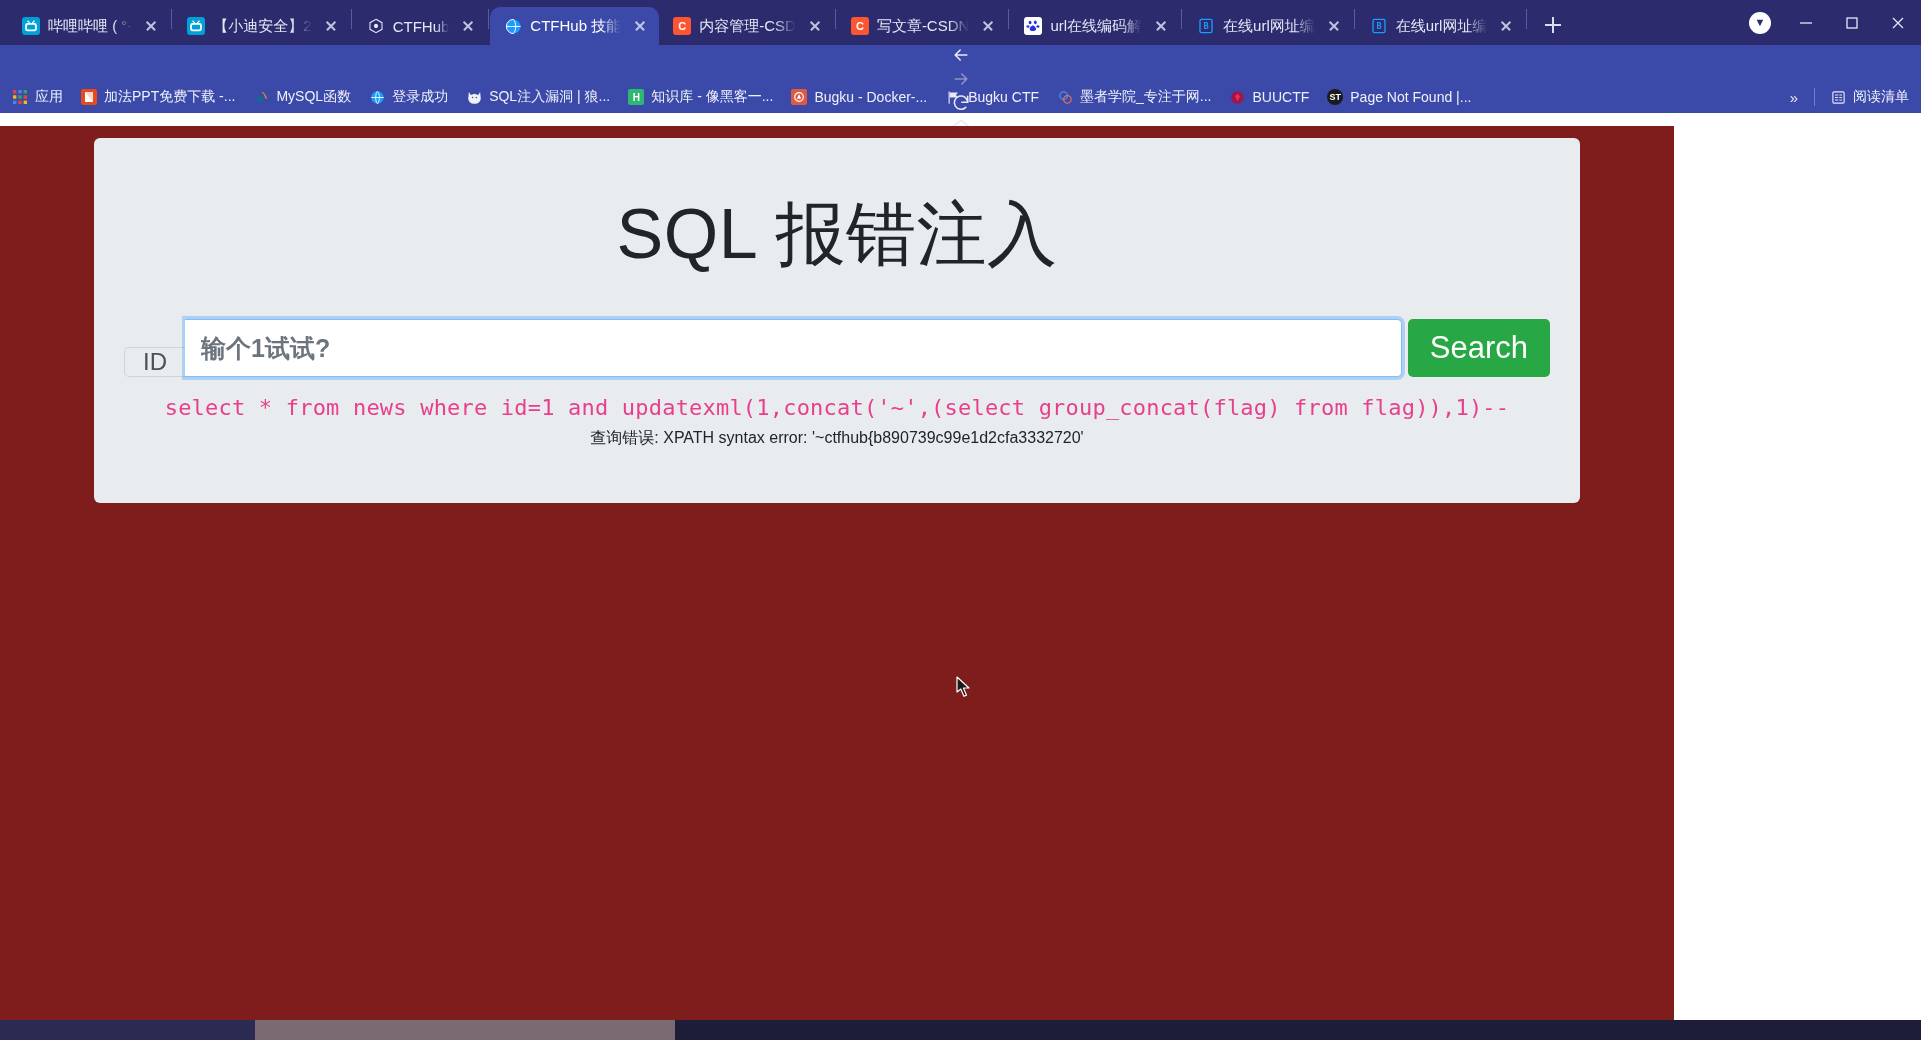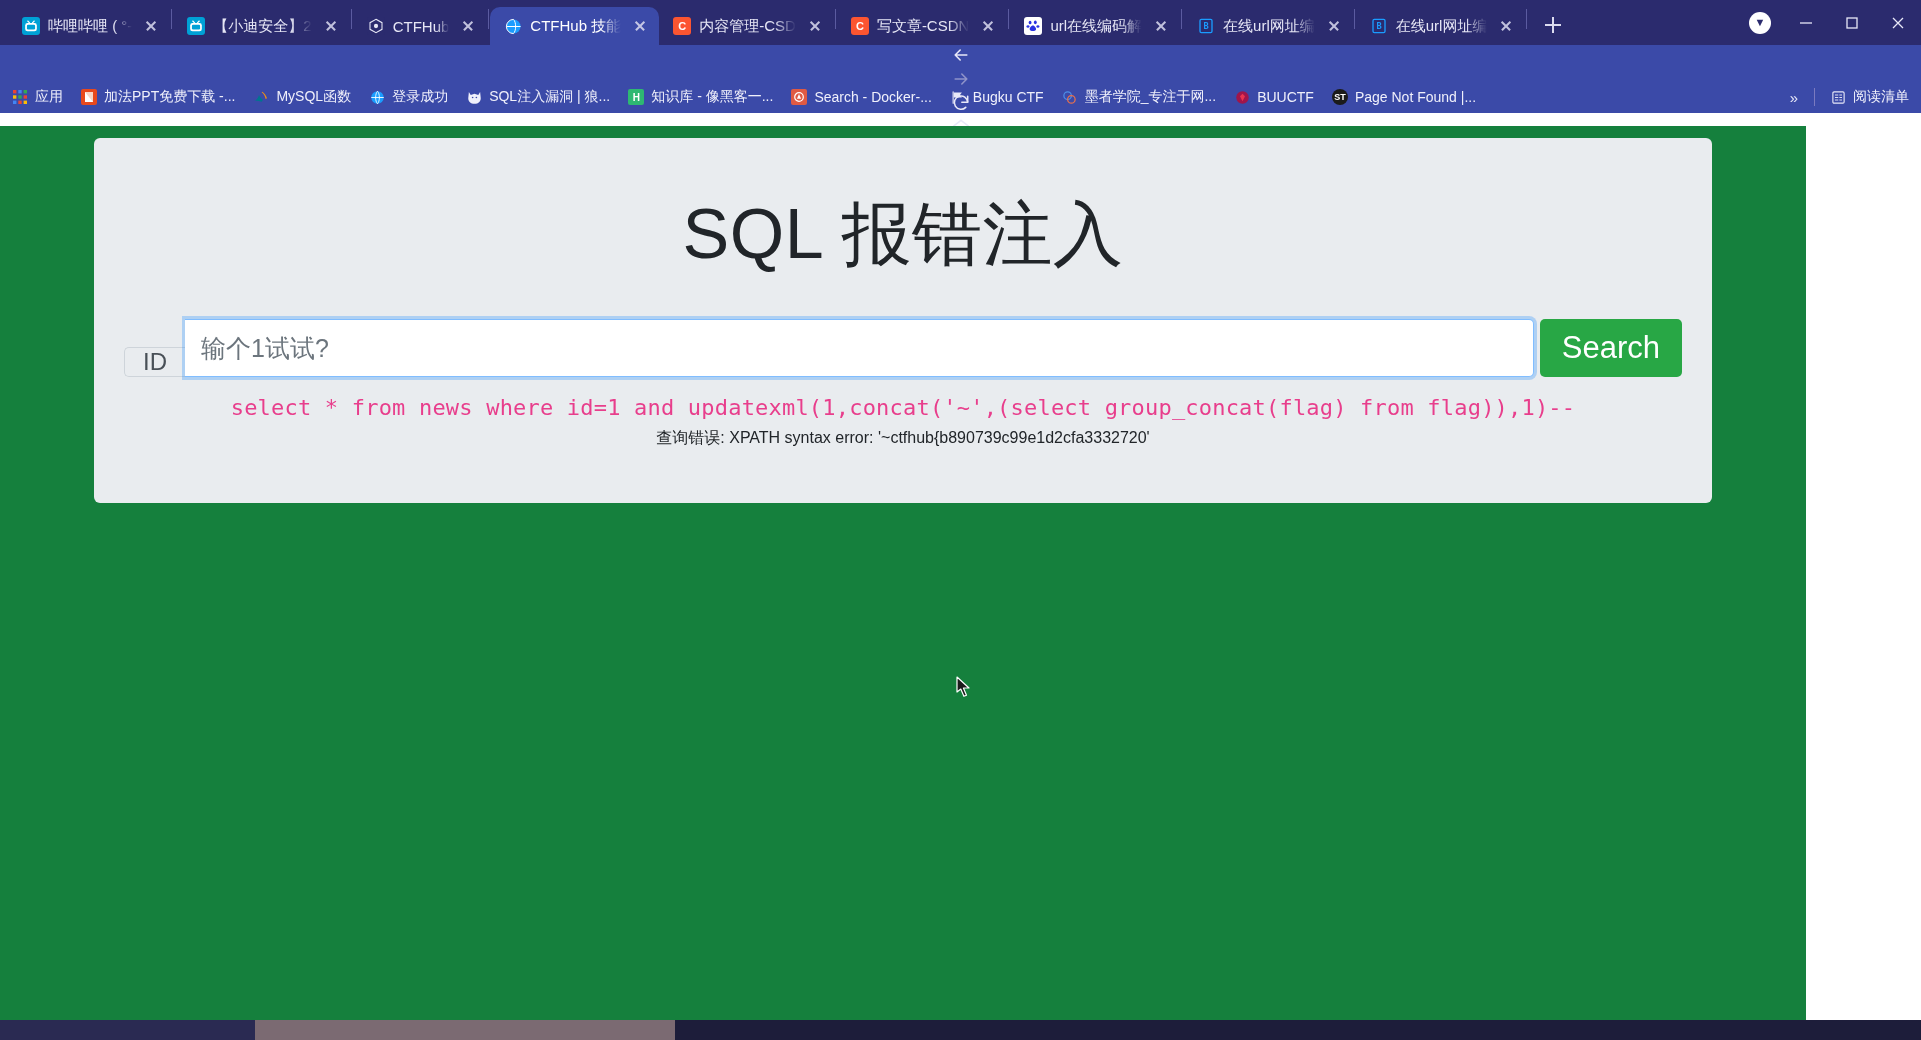--- a/index.html
+++ b/index.html
@@ -98,21 +98,21 @@
     width:16px; height:16px; flex:0 0 16px; border-radius:2px;
     display:flex; align-items:center; justify-content:center;
     font-size:10px; font-weight:bold; color:#fff;
   }
   .bm .bmlabel { font-size:14px; max-width:150px; overflow:hidden; text-overflow:ellipsis; }
   .bm-spacer { flex:1 1 auto; }
   .chev { padding:0 10px; font-size:15px; color:#e8e8f8; }
   .bm-div { width:1px; height:18px; background:#7a7ac0; margin:0 6px; }
 
   
-  .viewport { position:absolute; left:0; top:126px; width:1806px; height:894px; background:#15803d; }
+  .viewport { position:absolute; left:0; top:126px; width:1674px; height:894px; background:#7f1d1d; }
 
   .jumbotron {
     margin:12px 94px 0 94px; background:#e9ecef; border-radius:6px;
     padding:58px 30px 54px 30px;
   }
   .page-title {
     text-align:center; font-size:70px; font-weight:400; color:#212529;
     letter-spacing:.5px; margin:0 0 46px 0; line-height:1.1;
   }
 
@@ -121,21 +121,21 @@
   .ig-prepend {
     display:flex; align-items:center; padding:0 18px;
     background:#e9ecef; border:1px solid #ced4da; border-right:0;
     border-radius:5px 0 0 5px; color:#495057; font-size:24px;
   }
   .ig-input {
     flex:1 1 auto; border:1px solid #80bdff; border-left:0;
     border-radius:0 5px 5px 0; background:#fff;
     box-shadow:0 0 0 3px rgba(0,123,255,.25);
     padding:0 16px; font-size:25px; color:#495057; outline:none;
-    font-family:"Liberation Sans", sans-serif; height:58px;
+    font-family:"Liberation Sans", sans-serif; height:58px;font-weight:bold;
   }
   .ig-input::placeholder { color:#6c757d; opacity:1; }
   .search-btn {
     margin-left:6px; background:#28a745; color:#fff; border:0;
     border-radius:5px; padding:0 22px; font-size:31px; height:58px;
     font-family:"Liberation Sans", sans-serif; cursor:pointer;
   }
 
   .sql-line {
     text-align:center; margin-top:18px;
@@ -455,21 +455,21 @@
       <span class="bmlabel">知识库 - 像黑客一...</span>
     </div>
 
     <div class="bm">
       <span class="bmico" style="background:#e05a43;">
         <svg width="12" height="12" viewBox="0 0 14 14">
             <circle cx="7" cy="7" r="5" fill="none" stroke="#fff" stroke-width="1.4"></circle>
             <path d="M7 3.5L4.6 9h4.8z" fill="#fff"></path>
           </svg>
       </span>
-      <span class="bmlabel">Search - Docker-...</span>
+      <span class="bmlabel">Bugku - Docker-...</span>
     </div>
 
     <div class="bm">
       <span class="bmico" style="background:transparent;">
         <svg width="15" height="15" viewBox="0 0 24 24">
             <path d="M5 3v18" stroke="#e8e8f8" stroke-width="1.8" stroke-linecap="round"></path>
             <path d="M6 4h13l-3 4 3 4H6z" fill="#e8e8f8"></path>
           </svg>
       </span>
       <span class="bmlabel">Bugku CTF</span>

